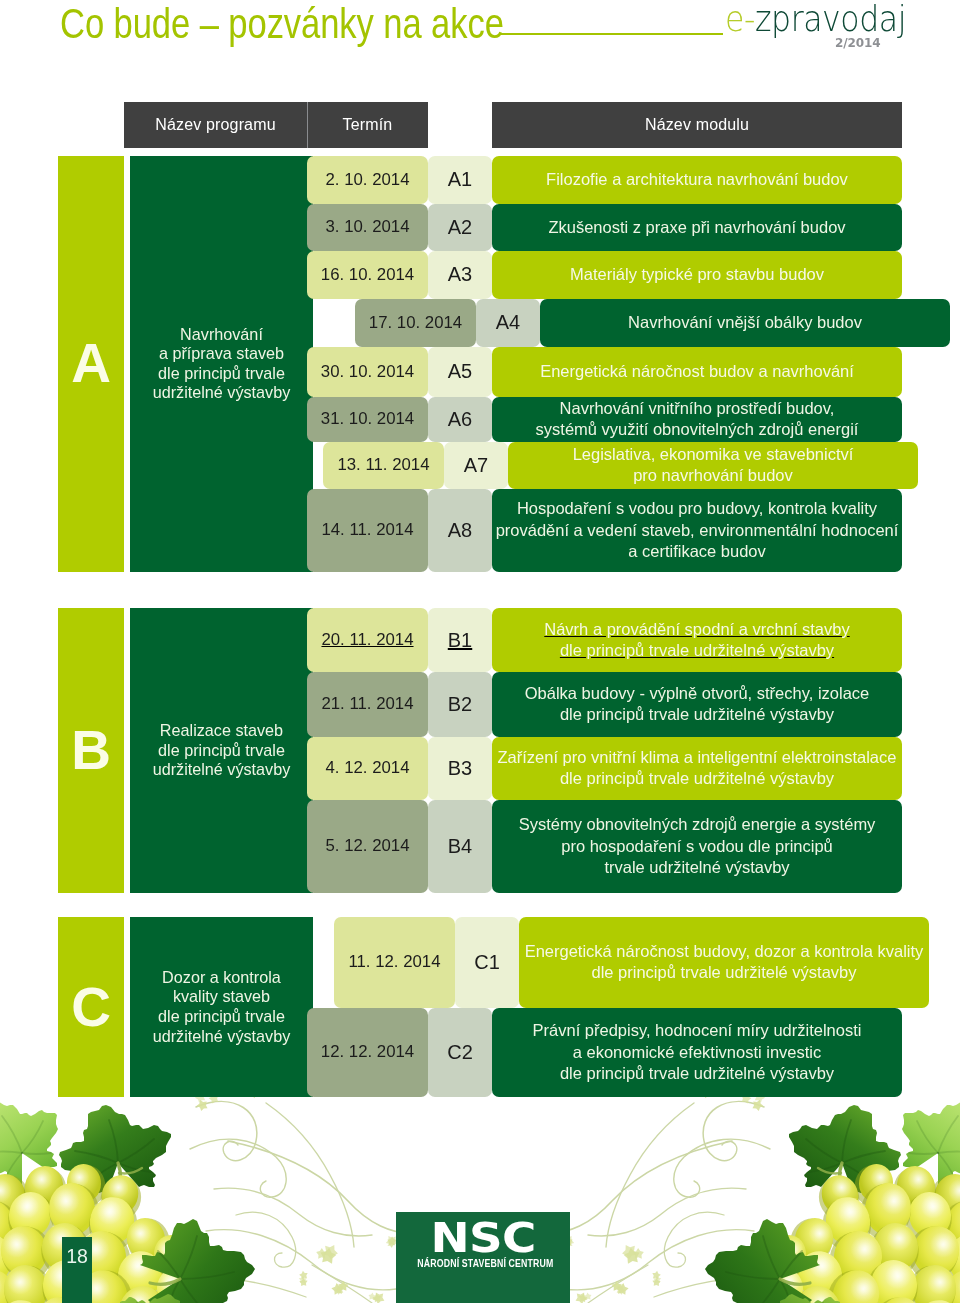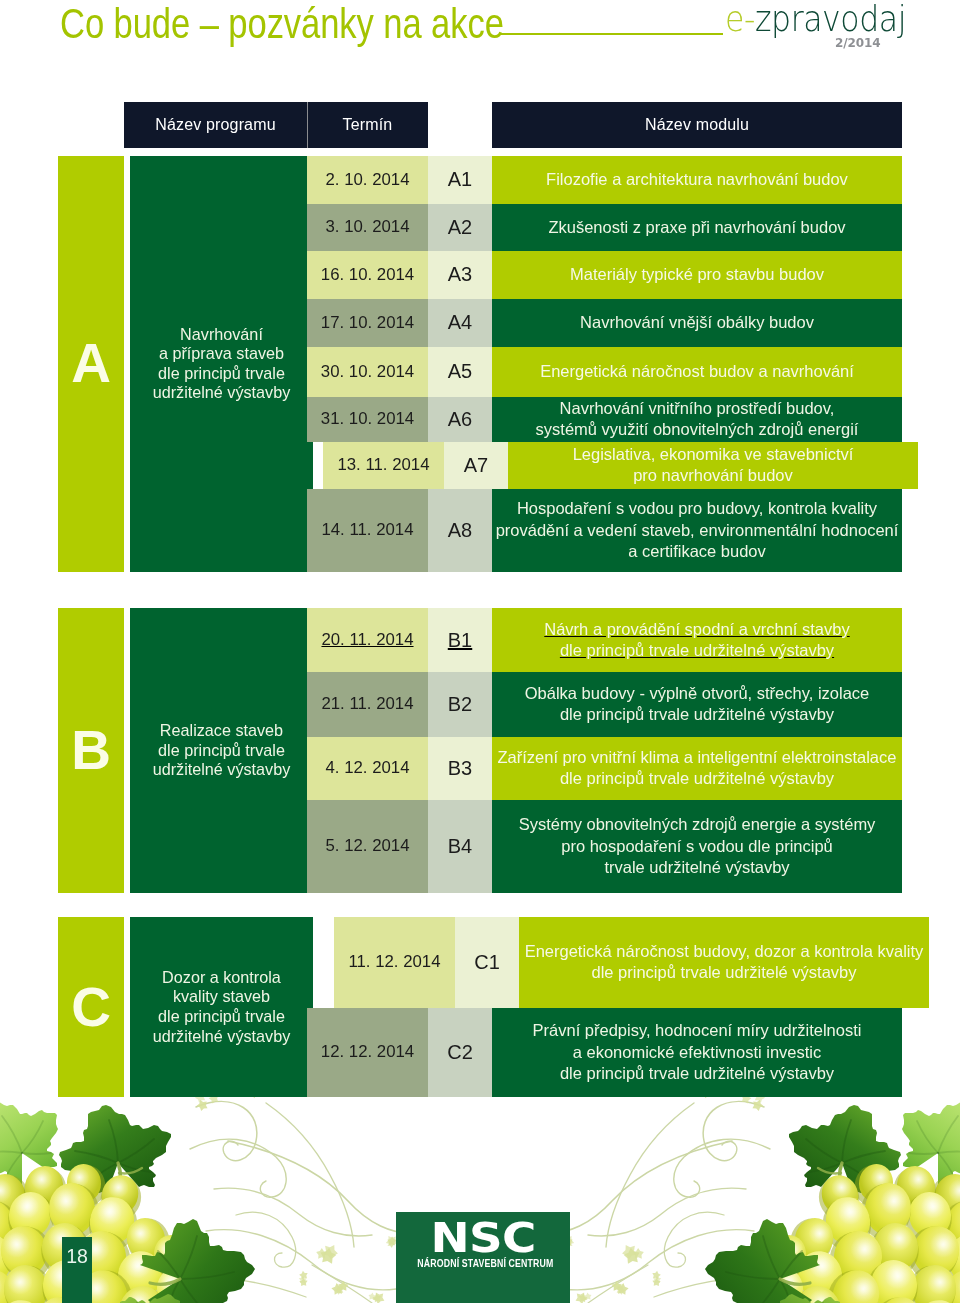--- a/index.html
+++ b/index.html
@@ -17,39 +17,39 @@
     font-size:35px;line-height:44px;font-weight:200;letter-spacing:-0.45px;
     transform:scaleX(0.9);transform-origin:left top;}
   .logo .lp{color:#b5cc2a;}
   .logo .lm{color:#0e4936;}
   .logo-issue{position:absolute;left:835px;top:35px;font-size:12px;line-height:17px;
     font-family:"DejaVu Sans",sans-serif;
     color:#8e9094;font-weight:700;letter-spacing:-0.1px;}
 
   
   .thead{position:absolute;left:124px;top:102px;width:778px;height:46px;}
-  .th{position:absolute;top:0;height:46px;background:#0f172a;
+  .th{position:absolute;top:0;height:46px;background:#404040;
       display:flex;align-items:center;justify-content:center;
       color:#ffffff;font-size:16px;letter-spacing:0.15px;}
   .th1{left:0;width:183px;}
   .th2{left:183px;width:121px;}
   .th3{left:368px;width:410px;}
   .th-divider{position:absolute;left:183px;top:0;width:1px;height:46px;background:#8a8c8f;}
 
   
   .sec{position:absolute;left:58px;width:844px;}
   .sec .letter{position:absolute;left:0;top:0;width:66px;height:100%;
       background:#b0cc00;display:flex;align-items:center;justify-content:center;
       color:#fbfde6;font-size:55px;font-weight:700;line-height:1;}
   .sec .prog{position:absolute;left:72px;top:0;width:183px;height:100%;
       background:#00632f;display:flex;align-items:center;justify-content:center;
       color:#eff5e4;font-size:16.2px;line-height:19.6px;text-align:center;white-space:pre;}
   .rows{position:absolute;left:249px;top:0;width:595px;}
   .row{position:relative;display:flex;width:100%;}
-  .cell{display:flex;align-items:center;justify-content:center;text-align:center;}
+  .cell{display:flex;align-items:center;justify-content:center;text-align:center;border-radius:7px;}
   .c-date{width:121px;font-size:16.8px;color:#1c1c1c;}
   .c-code{width:64px;font-size:20px;color:#1c1c1c;}
   .c-mod{width:410px;font-size:16.5px;line-height:21.3px;white-space:pre;padding:0 2px;box-sizing:border-box;}
   .odd  .c-date{background:#dde59a;}
   .odd  .c-code{background:#ebf1d3;}
   .odd  .c-mod {background:#b0cc00;color:#f6f9e6;}
   .even .c-date{background:#9aa987;}
   .even .c-code{background:#c8d2c0;}
   .even .c-mod {background:#00632f;color:#eff5e4;}
 
@@ -99,21 +99,21 @@
           <div class="row even" style="height: 47.5px;">
             <div class="cell c-date">3. 10. 2014</div>
             <div class="cell c-code">A2</div>
             <div class="cell c-mod">Zkušenosti z praxe při navrhování budov</div>
           </div>
           <div class="row odd" style="height: 47.5px;">
             <div class="cell c-date">16. 10. 2014</div>
             <div class="cell c-code">A3</div>
             <div class="cell c-mod">Materiály typické pro stavbu budov</div>
           </div>
-          <div class="row even" style="height: 48.3px;">
+          <div class="row even" style="height: 48.3px; margin-left: 48px;">
             <div class="cell c-date">17. 10. 2014</div>
             <div class="cell c-code">A4</div>
             <div class="cell c-mod">Navrhování vnější obálky budov</div>
           </div>
           <div class="row odd" style="height: 49.9px;">
             <div class="cell c-date">30. 10. 2014</div>
             <div class="cell c-code">A5</div>
             <div class="cell c-mod">Energetická náročnost budov a navrhování</div>
           </div>
           <div class="row even" style="height: 45px;">

